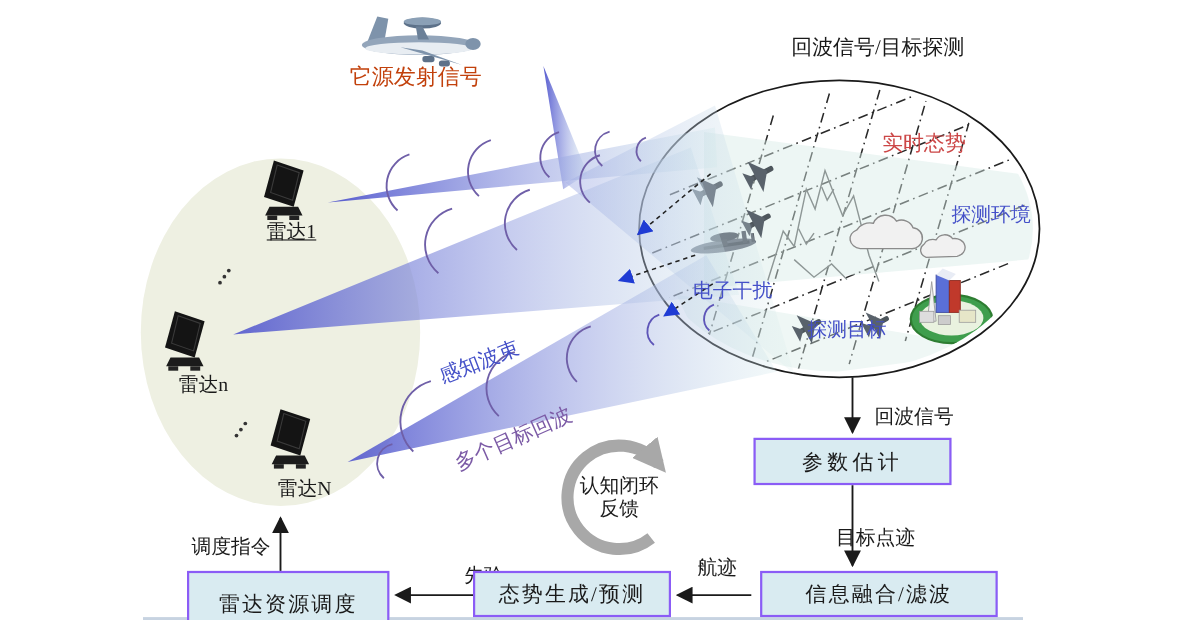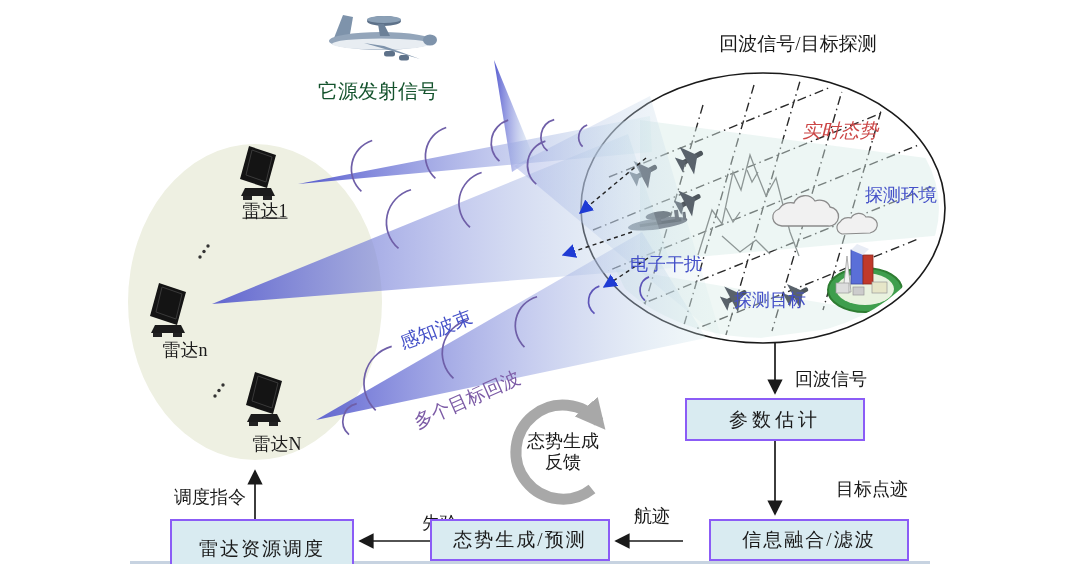--- a/index.html
+++ b/index.html
@@ -2,22 +2,22 @@
 <html><head>
 <meta charset="utf-8">
 <style>
   html,body{margin:0;padding:0;background:#fff;}
   #canvas{
     position:relative;width:1080px;height:564px;background:#fff;overflow:hidden;
     font-family:"Liberation Serif","DejaVu Serif",serif;color:#1a1a1a;
   }
   #gfx{position:absolute;left:0;top:0;width:1080px;height:564px;z-index:0;}
   .lbl{position:absolute;white-space:nowrap;z-index:2;transform:translate(-50%,-50%);line-height:1.15;}
-  .red{color:#14532d;margin-top:20px;}
-  .red2{color:#cc4747;font-style:italic;}
+  .red{color:#c2410c;}
+  .red2{color:#cc4747;}
   .blue{color:#4450c8;}
   .purple{color:#7c5ba6;}
   .s18{font-size:18px;}
   .s19{font-size:19px;}
   .s20{font-size:20px;}
   .rot-beam{transform:translate(-50%,-50%) rotate(-21deg);}
   .rot-echo{transform:translate(-50%,-50%) rotate(-24deg);}
   .loop-text{text-align:center;font-size:18px;}
   .fbox{
     position:absolute;z-index:2;background:#d9ebf1;border:2px solid #8b5cf6;
@@ -214,29 +214,29 @@
 <div class="lbl blue s18" style="left:770px;top:300px;">探测目标</div>
 
 <div class="lbl s18" style="left:265px;top:211px;text-decoration:underline;">雷达1</div>
 <div class="lbl s18" style="left:185px;top:350px;">雷达n</div>
 <div class="lbl s18" style="left:277px;top:444px;">雷达N</div>
 
 <div class="lbl blue s19 rot-beam" style="left:436px;top:330px;">感知波束</div>
 <div class="lbl purple s19 rot-echo" style="left:467px;top:400px;">多个目标回波</div>
 
 <div class="lbl loop-text" style="left:563px;top:452px;">
-  <div>态势生成</div>
+  <div>认知闭环</div>
   <div>反馈</div>
 </div>
 
 <div class="lbl s18" style="left:831px;top:379px;">回波信号</div>
-<div class="lbl s18" style="left:872px;top:489px;text-align:center;">目标点迹</div>
+<div class="lbl s18" style="left:796px;top:489px;text-align:center;">目标点迹</div>
 <div class="lbl s18" style="left:652px;top:516px;">航迹</div>
 <div class="lbl s18" style="left:408px;top:523px;margin-left:32px;">先验</div>
 <div class="lbl s18" style="left:210px;top:497px;">调度指令</div>
 
 <div class="fbox" style="left:685px;top:398px;width:180px;height:43px;letter-spacing:4px;">参数估计</div>
-<div class="fbox" style="left:709px;top:519px;width:200px;height:42px;">信息融合/滤波</div>
+<div class="fbox" style="left:691px;top:519px;width:216px;height:42px;">信息融合/滤波</div>
 <div class="fbox" style="left:430px;top:519px;width:180px;height:42px;">态势生成/预测</div>
 <div class="fbox" style="left:170px;top:519px;width:184px;height:60px;">雷达资源调度</div>
 
 
 </div>
 
 </body></html>

